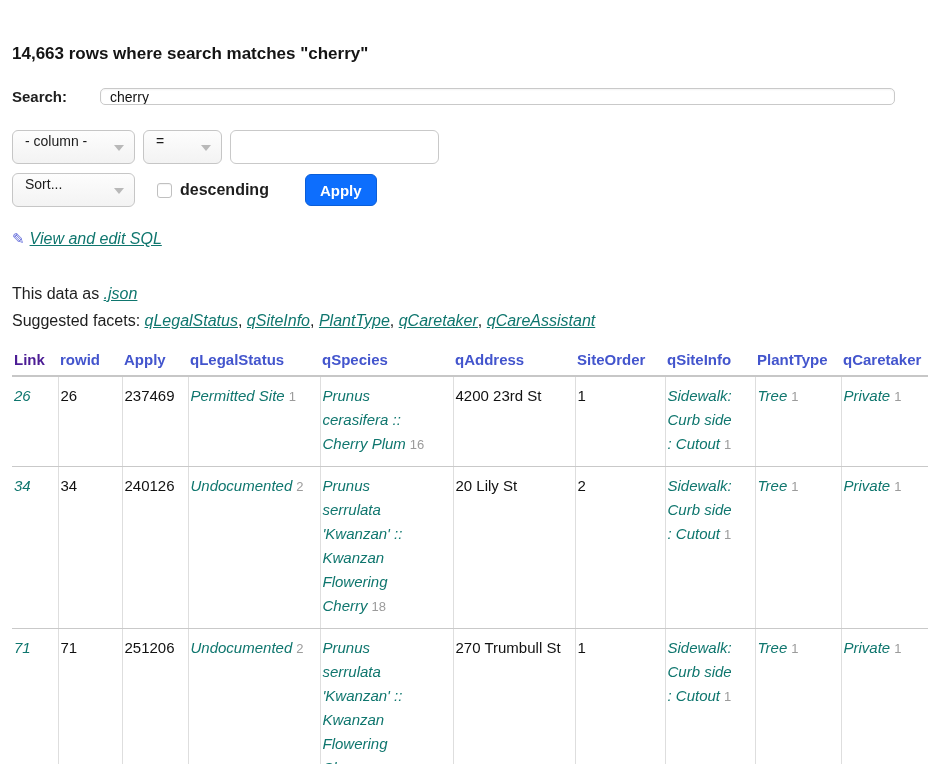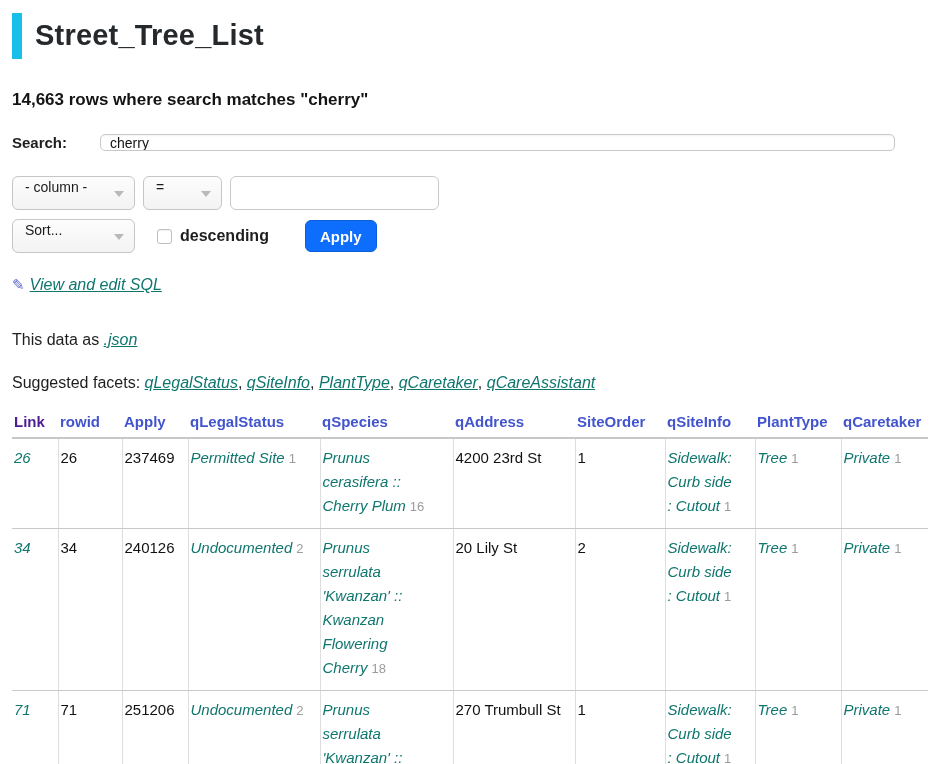--- a/index.html
+++ b/index.html
@@ -59,21 +59,21 @@
   .apply-btn {
     background: #0d6efd; color: #fff; font-family: "Liberation Sans", sans-serif;
     font-size: 15px; font-weight: bold; border: 1px solid #0b5ed7; border-radius: 6px;
     padding: 6px 14px; height: 32px; cursor: pointer;
   }
 
   
   .sql-row { margin-top: 23px; font-size: 16px; }
   .pencil { color: #5a64d8; margin-right: 5px; font-size: 15px; }
   .data-as-row { margin-top: 37px; font-size: 16px; color: #1e1e1e; }
-  .facets-row { margin-top: 25px; font-size: 16px; color: #1e1e1e; }
+  .facets-row { margin-top: 9px; font-size: 16px; color: #1e1e1e; }
 
   
   table { border-collapse: collapse; table-layout: fixed; margin-top: 21px; width: 916px; }
   th {
     text-align: left; font-size: 15px; font-weight: bold; color: #4355cd;
     padding: 0 10px 7px 2px; border-bottom: 2px solid #c7c7c7; white-space: nowrap; overflow: hidden;
   }
   th.plain { color: #4c1d95; }
   td {
     vertical-align: top; font-size: 15px; line-height: 24px;
@@ -84,21 +84,20 @@
   td.species { padding-right: 24px; }
   td.siteinfo { padding-right: 15px; }
   tbody tr:last-child td { border-bottom: none; }
   .count { font-size: 13px; color: #9b9b9b; margin-left: 4px; }
 </style>
 </head>
 <body>
 
 <div class="titlebar">
   <div class="accent-bar"></div>
-  <h1>Street_Tree_List</h1>
 </div>
 
 <div class="rowcount">14,663 rows where search matches "cherry"</div>
 
 <div class="search-row">
   <span class="search-label">Search:</span>
   <input class="search-input" type="text" value="cherry" style="">
 </div>
 
 <div class="filter-row">

